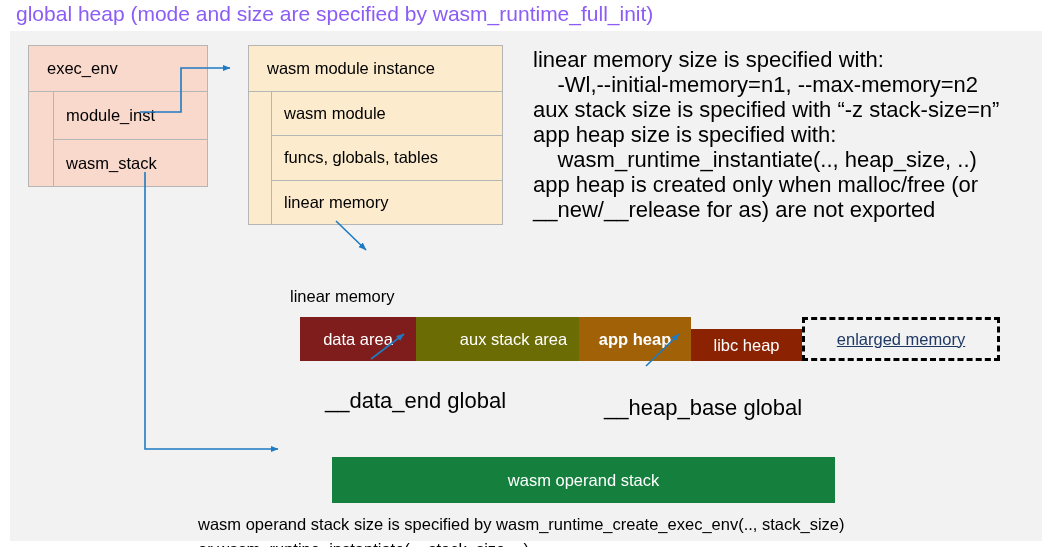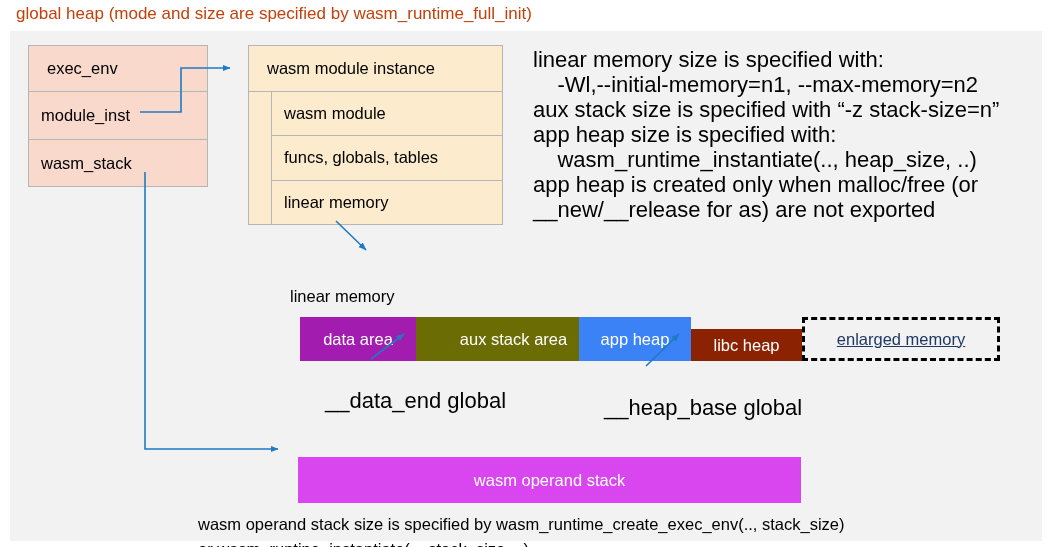--- a/index.html
+++ b/index.html
@@ -13,23 +13,23 @@
     position: relative;
     font-family: "Liberation Sans", sans-serif;
     color: #000000;
     overflow: hidden;
   }
 
   #page-title {
     position: absolute;
     left: 16px;
     top: 3px;
-    font-size: 17px;
+    font-size: 21px;
     line-height: 22px;
-    color: #c2410c;
+    color: #8b5cf6;
     white-space: nowrap;
   }
 
   #canvas {
     position: absolute;
     left: 10px;
     top: 31px;
     width: 1032px;
     height: 510px;
     background: #f2f2f2;
@@ -74,21 +74,21 @@
     border-bottom: 1px solid #b5b5b5;
   }
   .struct-row:last-child { border-bottom: none; }
 
   
   #exec-env {
     left: 18px; top: 14px; width: 180px; height: 142px;
     background: #fad9cd;
   }
   #exec-env .struct-head { height: 46px; }
-  #exec-env .struct-body { height: 95px; flex-direction: column; }
+  #exec-env .struct-body { height: 95px; }
   #exec-env .struct-gutter { width: 25px; }
   #exec-env .struct-row { height: 47.5px; }
 
   
   #module-instance {
     left: 238px; top: 14px; width: 255px; height: 180px;
     background: #fceccd;
   }
   #module-instance .struct-head { height: 46px; }
   #module-instance .struct-body { height: 133px; }
@@ -210,31 +210,31 @@
     -Wl,--initial-memory=n1, --max-memory=n2
 aux stack size is specified with “-z stack-size=n”
 app heap size is specified with:
     wasm_runtime_instantiate(.., heap_size, ..)
 app heap is created only when malloc/free (or
 __new/__release for as) are not exported</div>
 
   <div id="linmem-label">linear memory</div>
 
   <div id="membar">
-      <div class="seg" style="width: 116px; background: #a21caf; color: rgb(255, 255, 255);">data area</div>
+      <div class="seg" style="width: 116px; background: #7f1d1d; color: rgb(255, 255, 255);">data area</div>
       <div class="seg" style="width: 163px; background: rgb(108, 108, 4); color: rgb(255, 255, 255); padding-left: 32px;">aux stack area</div>
-      <div class="seg" style="width: 112px; background: #3b82f6; color: rgb(255, 255, 255);">app heap</div>
+      <div class="seg" style="width: 112px; background: #a16207; color: rgb(255, 255, 255); font-weight: bold;">app heap</div>
       <div class="seg" style="width: 111px; background: rgb(139, 34, 2); color: rgb(255, 255, 255); margin-top: 12px;">libc heap</div>
       <div class="seg dashed" style="width: 198px; color: rgb(31, 56, 100); text-decoration: underline;">enlarged memory</div>
     </div>
 
   <div class="pointer-label" id="data-end-label">__data_end global</div>
   <div class="pointer-label" id="heap-base-label">__heap_base global</div>
 
-  <div id="operand-stack" style="background: #d946ef;">wasm operand stack</div>
+  <div id="operand-stack" style="background: #15803d; margin-left: 34px;">wasm operand stack</div>
 
   <div id="bottom-note">wasm operand stack size is specified by wasm_runtime_create_exec_env(.., stack_size)
 or wasm_runtine_instantiate(.., stack_size, ..)</div>
 
 </div>
 
 <svg id="wires" viewBox="0 0 1054 547">
   <defs>
     <marker id="arrow" markerWidth="9" markerHeight="9" refX="7.5" refY="3.2" orient="auto" markerUnits="userSpaceOnUse">
       <path d="M0,0 L8,3.2 L0,6.4 z" fill="#1f7ac4"></path>

